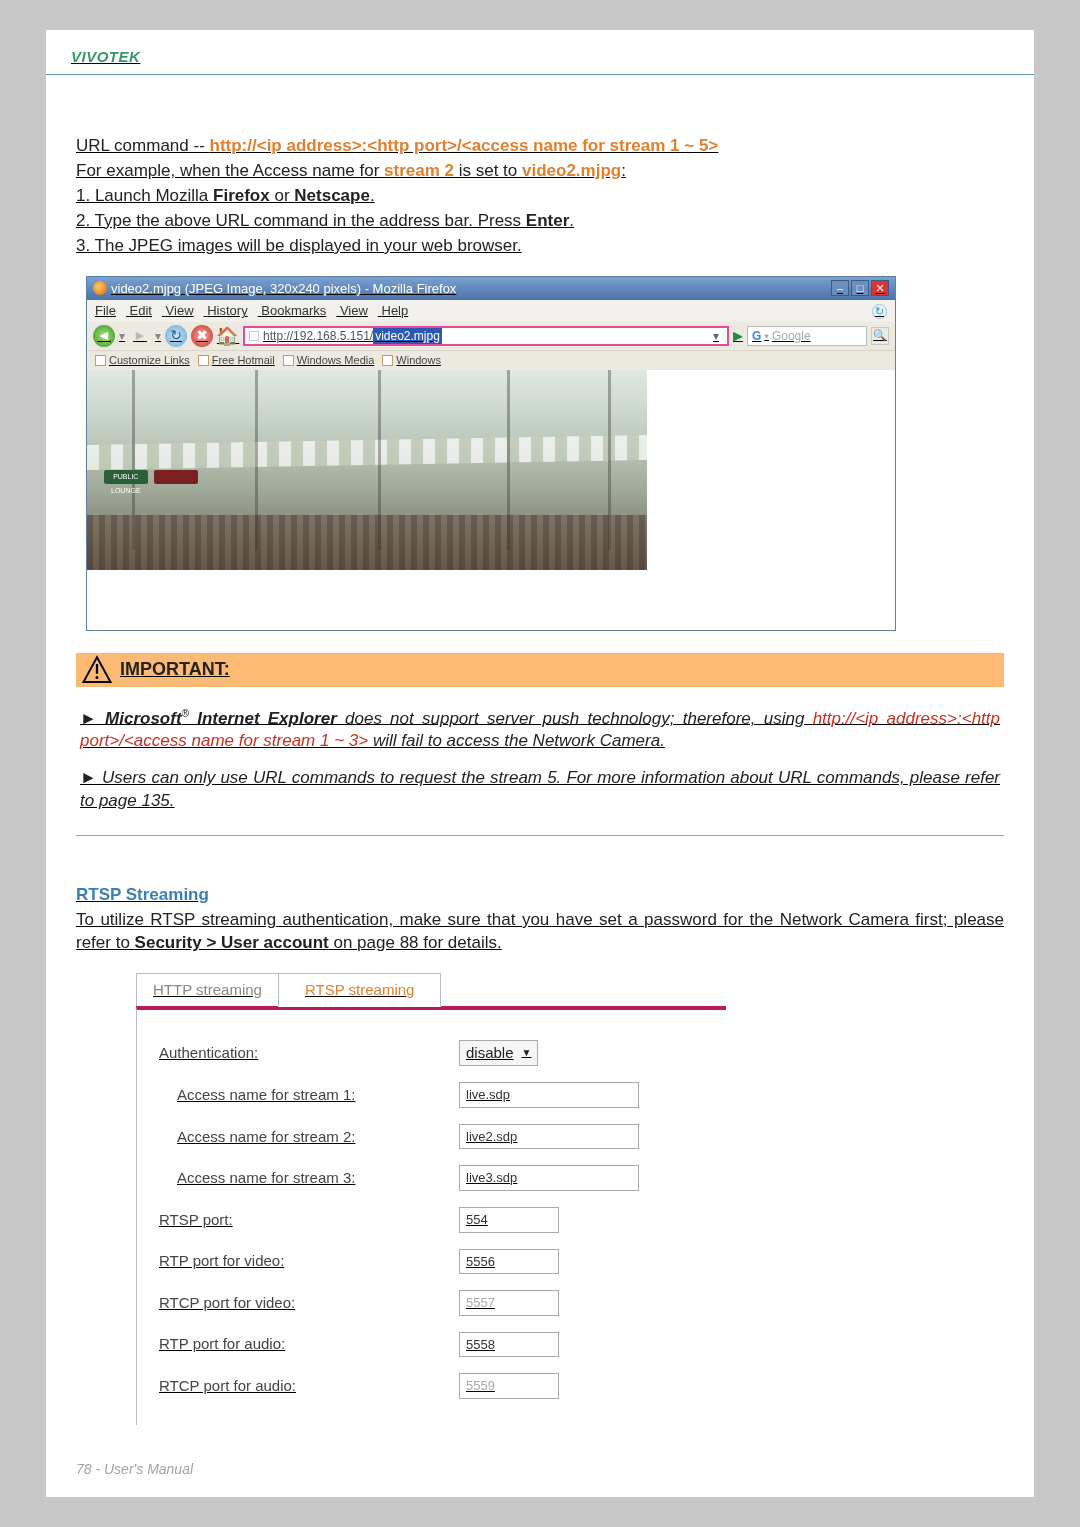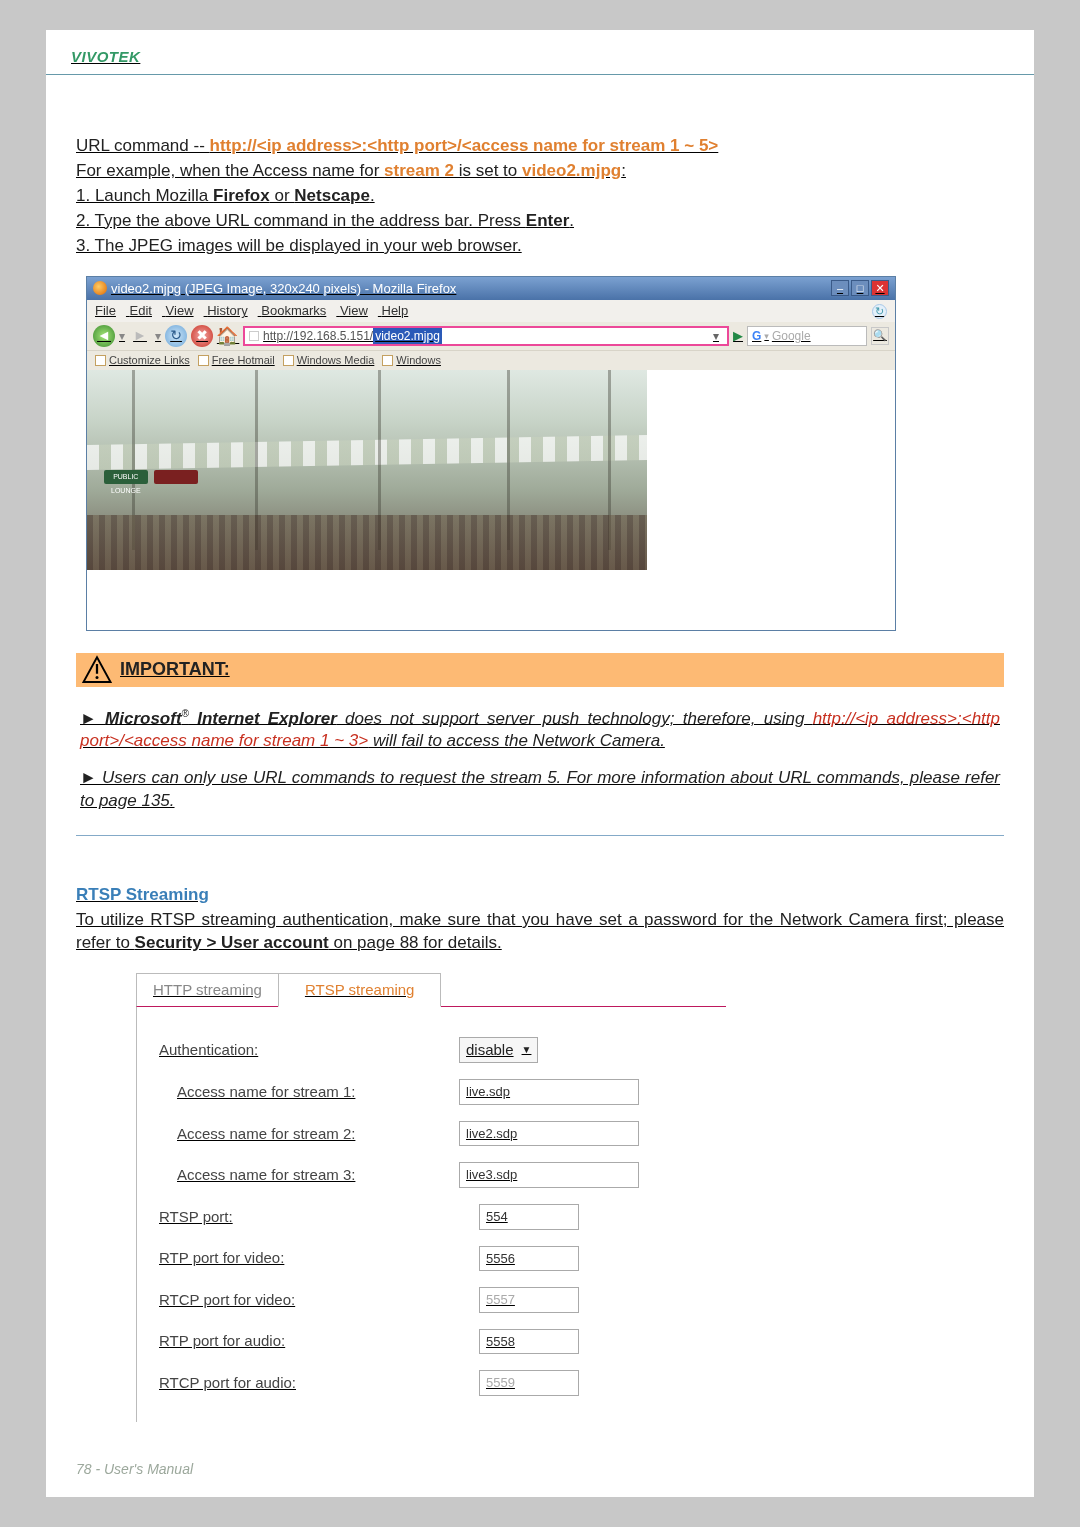--- a/index.html
+++ b/index.html
@@ -197,36 +197,36 @@
     background:#fff;
     color:#888;
     font-size: 15px;
   }
   .tab:first-child { border-right: none; }
   .tab.active { color:#e08030; border-bottom:1px solid #fff; position:relative; z-index:2; padding: 6px 26px; }
   .panel-body {
     border-left: 1px solid #bbb;
     padding: 30px 22px 10px 22px;
     margin-top:-1px;
-    border-top: 1px solid #be185d;
+    border-top: 4px solid #be185d;
     position: relative;
   }
   .form-row { display:flex; align-items:center; margin-bottom: 16px; }
   .form-label { width: 300px; color:#444; }
   .form-label.indent { padding-left: 18px; }
   .dd {
     border:1px solid #aaa; padding:2px 6px; display:inline-flex; align-items:center; gap:8px;
     background:#f6f6f6; min-width:70px;
   }
   .dd .caret { font-size:10px; }
   .txt {
     border:1px solid #aaa; padding:3px 6px; background:#fff; min-width:180px; color:#333;
     font-size:13px;
   }
-  .txt.narrow { min-width:100px;margin-left:20px; }
+  .txt.narrow { min-width:100px; }
   .txt.disabled { color:#aaa; }
 
   .footer {
     position:absolute;
     bottom: 20px;
     left: 30px;
     color: #9ca89c;
     font-size: 14px;
     font-style: italic;
   }

